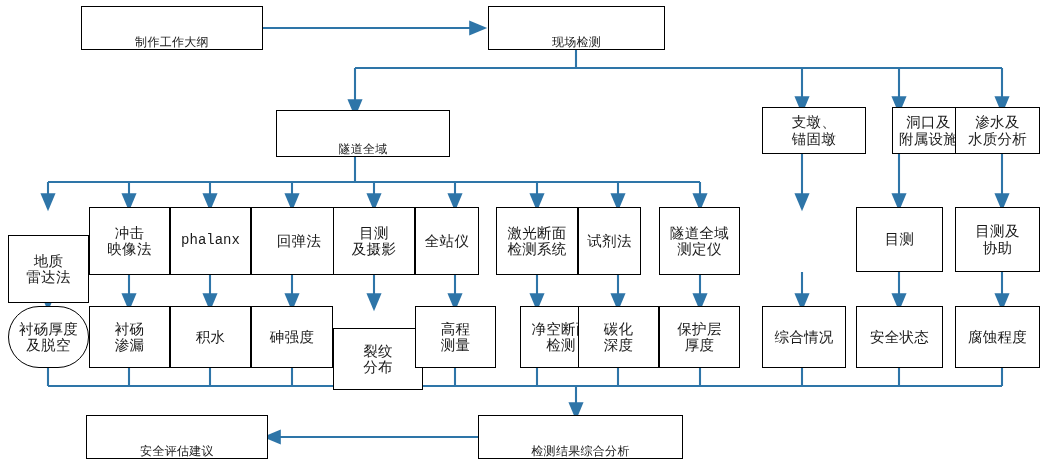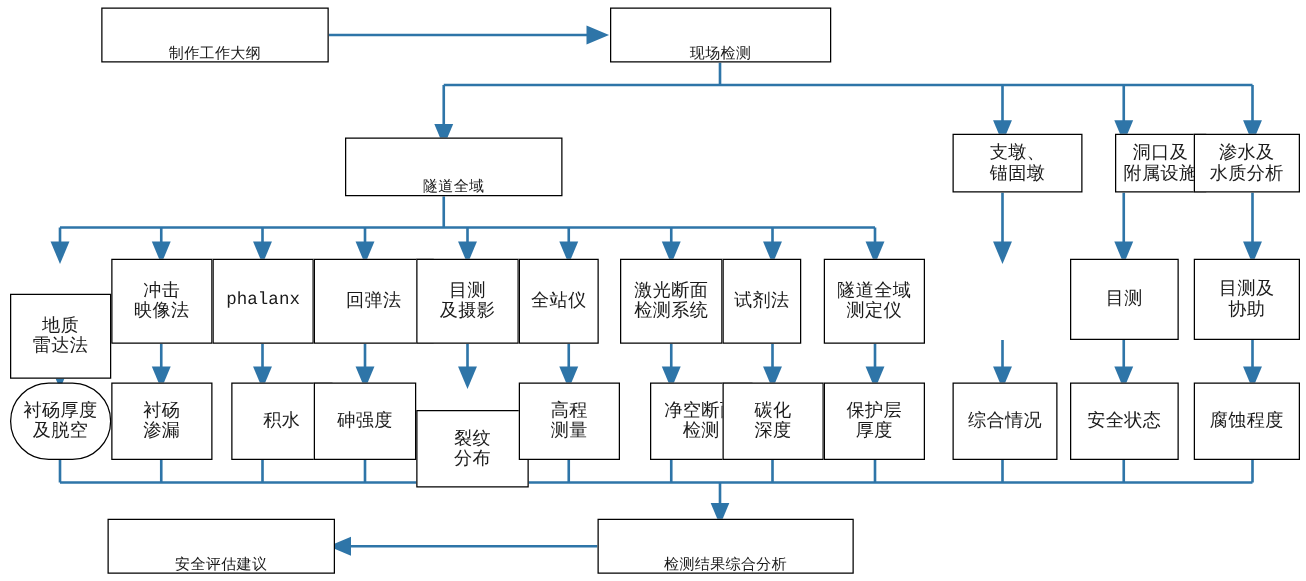--- a/index.html
+++ b/index.html
@@ -177,21 +177,21 @@
   </div>
 
   <div class="node sm" style="left:8px; top:306px; width:81px; height:62px;border-radius:31px;">
     <span>衬砀厚度
 及脱空</span>
   </div>
   <div class="node sm" style="left:89px; top:306px; width:81px; height:62px;">
     <span>衬砀
 渗漏</span>
   </div>
-  <div class="node sm" style="left:170px; top:306px; width:81px; height:62px;margin-left:15px;">
+  <div class="node sm" style="left:170px; top:306px; width:81px; height:62px;">
     <span>积水</span>
   </div>
   <div class="node sm" style="left:251px; top:306px; width:82px; height:62px;">
     <span>砷强度</span>
   </div>
   <div class="node sm" style="left:333px; top:306px; width:90px; height:62px;margin-top:22px;">
     <span>裂纹
 分布</span>
   </div>
   <div class="node sm" style="left:415px; top:306px; width:81px; height:62px;">

